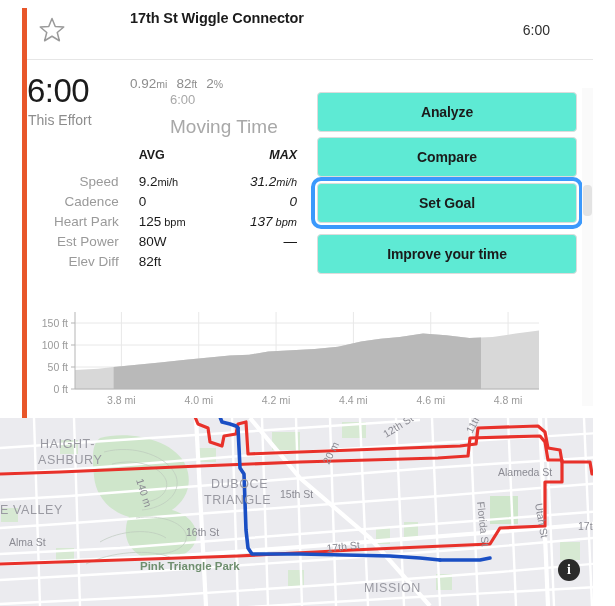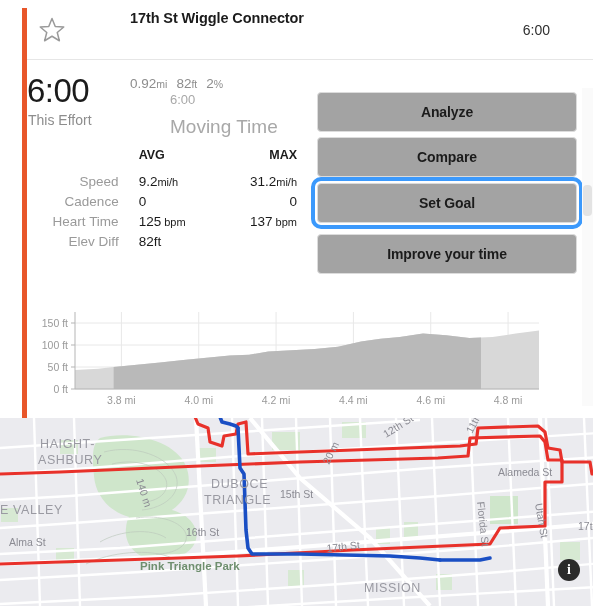--- a/index.html
+++ b/index.html
@@ -64,31 +64,31 @@
     position: absolute; left: 170px; top: 116px;
     font-size: 19px; color: #a8a8a8;
   }
 
   
   .stats { position: absolute; left: 27px; top: 145px; width: 270px; }
   .stats table { border-collapse: collapse; width: 100%; }
   .stats td, .stats th { padding: 0; font-size: 13.5px; line-height: 20px; font-weight: normal; }
   .stats .col-label { width: 110px; text-align: right; color: #9a9a9a; padding-right: 20px; }
   .stats .col-avg { width: 78px; text-align: left; color: #1b1b1b; }
-  .stats .col-max { width: 78px; text-align: right; color: #1b1b1b; }
+  .stats .col-max { width: 78px; text-align: right; color: #1b1b1b; font-style: italic; }
   .stats .hrow th { font-size: 12.5px; font-weight: bold; color: #1b1b1b; padding-bottom: 7px; }
   .stats .hrow .col-avg { text-align: left; margin-left: 14px; }
   .stats .hrow .col-max { text-align: right; }
   .stats .unit { font-size: 11px; }
 
   
   .actions { position: absolute; left: 317px; top: 92px; width: 260px; }
   .btn {
     display: block; width: 260px; height: 40px; margin-bottom: 5px;
-    background: #a3a3a3; border: 1px solid #dcdcdc; border-radius: 4px;
+    background: #5eead4; border: 1px solid #dcdcdc; border-radius: 4px;
     font-family: "Liberation Sans", sans-serif;
     font-size: 14px; font-weight: bold; color: #1b1b1b;
     text-align: center; line-height: 38px; cursor: pointer;
     letter-spacing: -0.1px;
   }
   .btn.focused { outline: 4px solid #3b99fc; outline-offset: 2px; }
   .btn-wrap-focus { margin-bottom: 11px; margin-top: 6px; }
 
   
   .chart { position: absolute; left: 27px; top: 306px; width: 520px; height: 105px; }
@@ -162,23 +162,28 @@
         <td class="col-label">Speed</td>
         <td class="col-avg"><span>9.2</span><span class="unit">mi/h</span></td>
         <td class="col-max"><span>31.2</span><span class="unit">mi/h</span></td>
       </tr>
       <tr>
         <td class="col-label">Cadence</td>
         <td class="col-avg"><span>0</span><span class="unit"></span></td>
         <td class="col-max"><span>0</span><span class="unit"></span></td>
       </tr>
       <tr>
-        <td class="col-label">Heart Time</td>
+        <td class="col-label">Heart Park</td>
         <td class="col-avg"><span>125</span><span class="unit"> bpm</span></td>
         <td class="col-max"><span>137</span><span class="unit"> bpm</span></td>
+      </tr>
+      <tr>
+        <td class="col-label">Est Power</td>
+        <td class="col-avg"><span>80W</span><span class="unit"></span></td>
+        <td class="col-max"><span>—</span><span class="unit"></span></td>
       </tr>
       <tr>
         <td class="col-label">Elev Diff</td>
         <td class="col-avg"><span>82ft</span><span class="unit"></span></td>
         <td class="col-max"><span></span><span class="unit"></span></td>
       </tr>
     </tbody>
       </table>
   </div>
 

